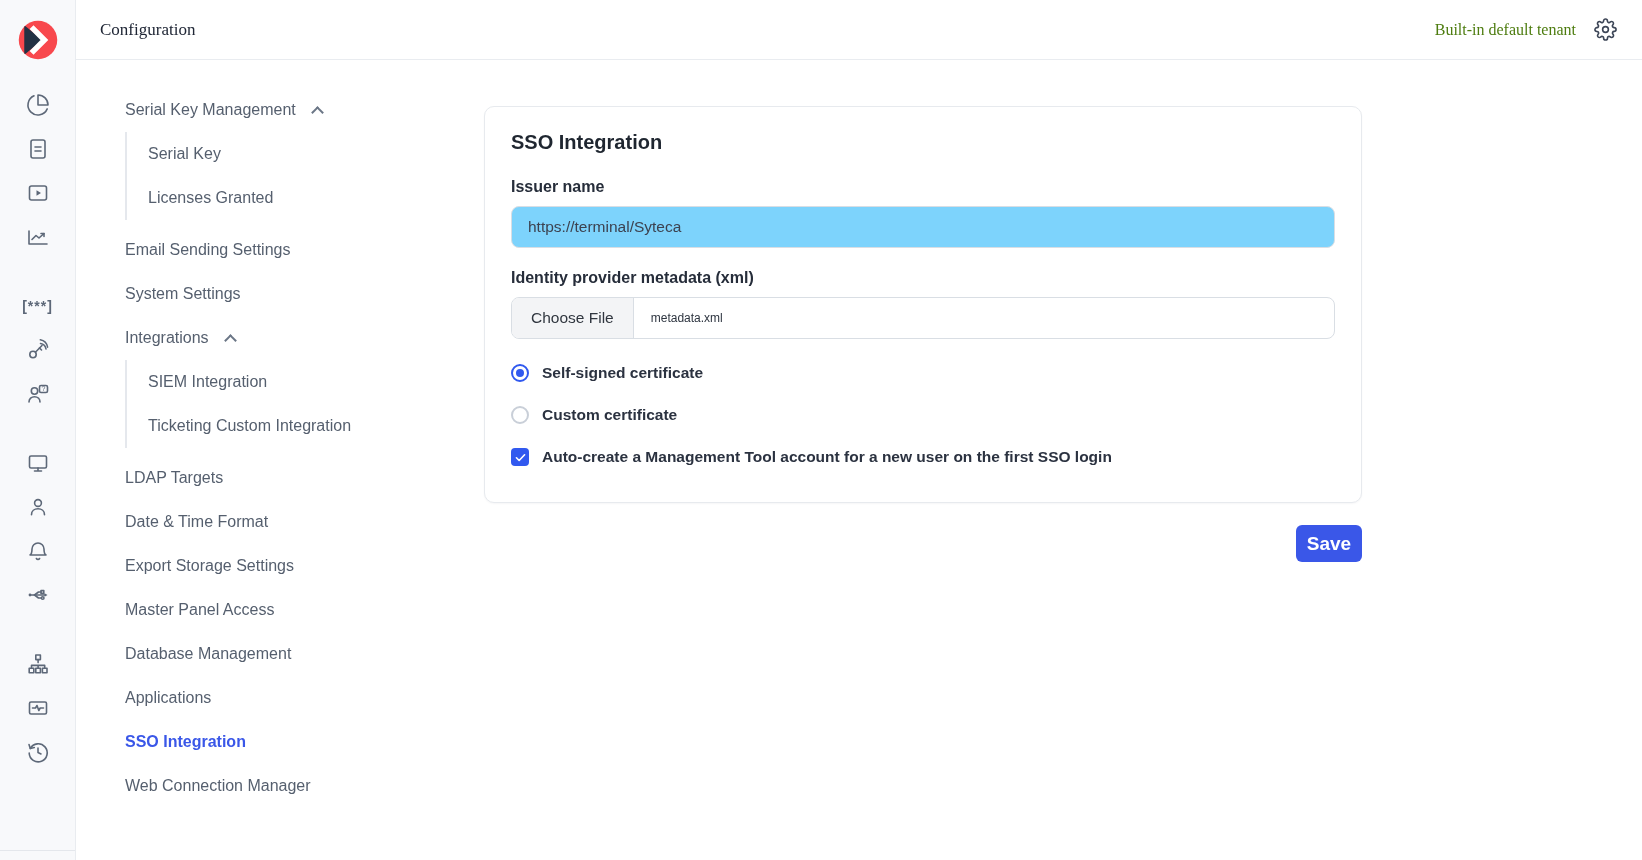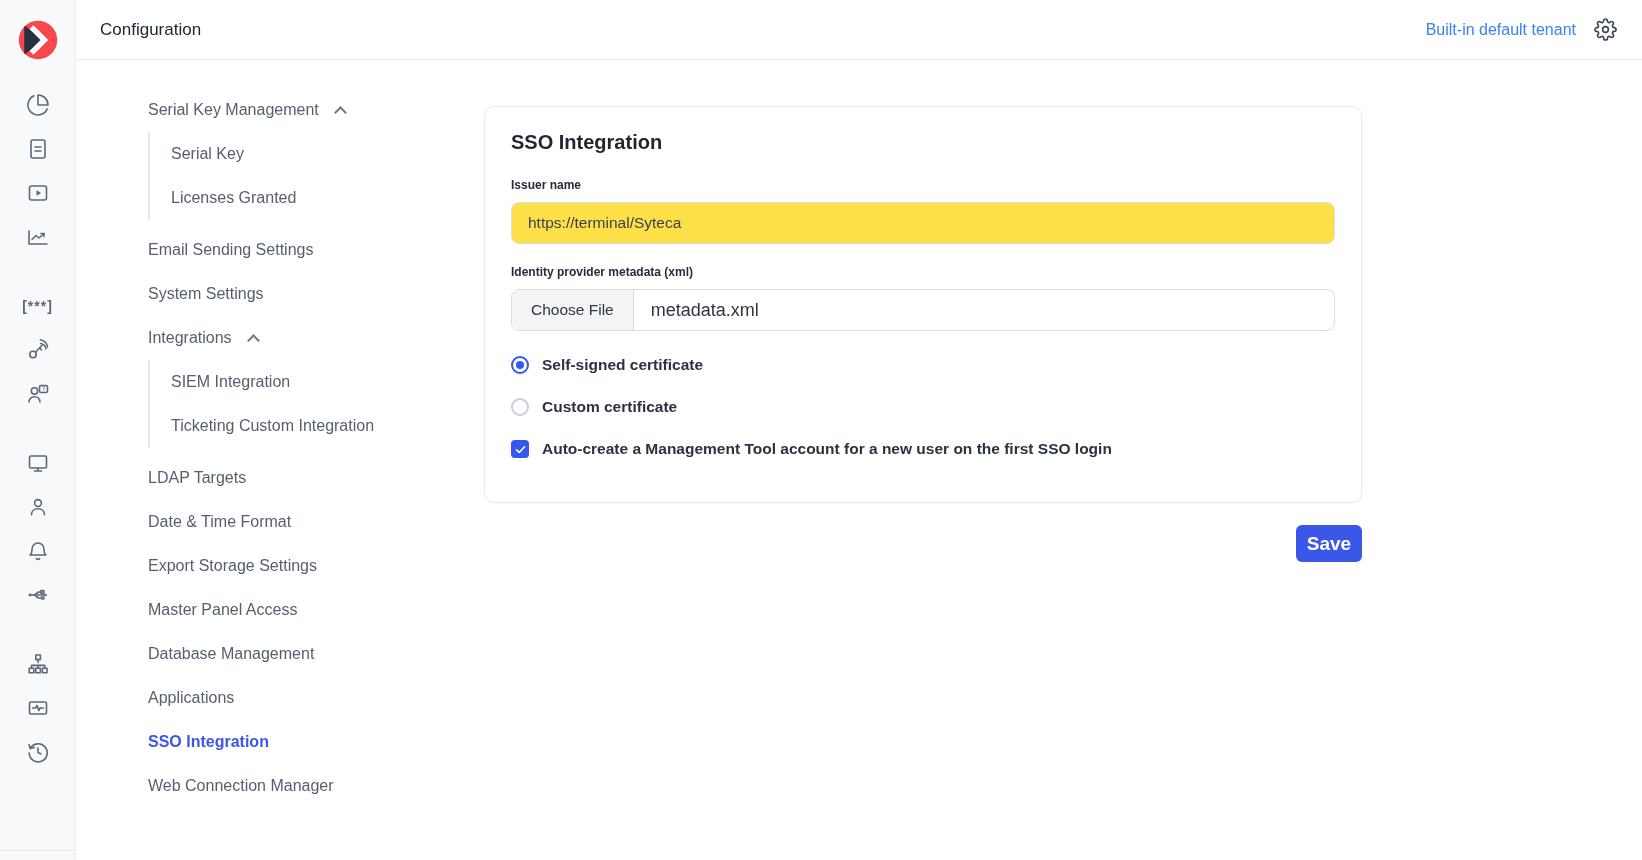--- a/index.html
+++ b/index.html
@@ -26,52 +26,52 @@
   .rail .icons{display:flex;flex-direction:column;align-items:center;margin-top:21px;}
   .rail .icon-btn{width:44px;height:44px;display:flex;align-items:center;justify-content:center;cursor:pointer;}
   .rail .icon-btn svg{width:24px;height:24px;stroke:var(--icon);fill:none;stroke-width:1.6;
     stroke-linecap:round;stroke-linejoin:round;}
   .rail .group-gap{height:25px;}
   .rail .secrets{font-size:14px;color:var(--icon);font-weight:700;letter-spacing:1px;}
   .rail-divider{position:absolute;left:0;right:0;bottom:9px;height:1px;background:#e4e7ec;}
 
   
   .header{position:absolute;left:76px;right:0;top:0;height:60px;background:#fff;
-    border-bottom:1px solid var(--border);display:flex;align-items:center;}
+    border-bottom:1px solid var(--border);display:flex;align-items:center;font-family:Liberation Serif, serif;}
   .header .title{margin-left:24px;font-size:17px;font-weight:500;color:#202736;}
   .header .spacer{flex:1;}
-  .header .tenant{font-size:16px;color:#3b82f6;}
+  .header .tenant{font-size:16px;color:#4d7c0f;}
   .header .gear{width:46px;height:44px;display:flex;align-items:center;justify-content:center;
     cursor:pointer;margin:0 14px 0 6px;}
   .header .gear svg{width:23px;height:23px;stroke:#3c4556;fill:none;stroke-width:1.7;
     stroke-linecap:round;stroke-linejoin:round;}
 
   
-  .config-nav{position:absolute;left:148px;top:88px;width:330px;}
+  .config-nav{position:absolute;left:125px;top:88px;width:330px;}
   .nav-item{height:44px;display:flex;align-items:center;font-size:16px;color:var(--nav-text);cursor:pointer;}
   .nav-item.active{color:var(--accent);font-weight:700;}
   .nav-subgroup{border-left:2px solid #e5e8ed;margin-bottom:8px;}
   .nav-subgroup .nav-item{padding-left:21px;align-items:center;}
   .chev{display:inline-block;width:9px;height:9px;border-left:2.2px solid #6b7686;
     border-top:2.2px solid #6b7686;transform:rotate(45deg);margin-left:17px;margin-top:5px;}
 
   
   .card{position:absolute;left:484px;top:106px;width:878px;height:397px;background:#fff;
     border:1px solid #e7eaee;border-radius:10px;box-shadow:0 1px 2px rgba(25,35,60,.04);
     padding:24px 26px;}
   .card h2{font-size:20px;font-weight:700;color:#1f2630;margin-bottom:24px;}
-  .field-label{font-size:12px;font-weight:700;color:var(--label);margin-bottom:10px;}
+  .field-label{font-size:16px;font-weight:700;color:var(--label);margin-bottom:10px;}
   .text-input{width:100%;height:42px;border:1px solid var(--input-border);border-radius:8px;
-    padding:0 16px;font-size:15.5px;color:#3c4250;font-family:inherit;background:#fde047;outline:none;
+    padding:0 16px;font-size:15.5px;color:#3c4250;font-family:inherit;background:#7dd3fc;outline:none;
     margin-bottom:21px;}
   .filebox{width:100%;height:42px;border:1px solid var(--input-border);border-radius:8px;
     display:flex;align-items:center;overflow:hidden;margin-bottom:13px;cursor:pointer;text-align:right;}
   .filebox .choose{height:100%;display:flex;align-items:center;padding:0 19px;background:#f3f4f6;
     border-right:1px solid var(--input-border);font-size:15.5px;color:#30363f;}
-  .filebox .fname{padding-left:17px;font-size:18px;color:#2e3540;}
+  .filebox .fname{padding-left:17px;font-size:12px;color:#2e3540;}
   .choice-row{height:42px;display:flex;align-items:center;cursor:pointer;}
   .choice-row .lbl{font-size:15.5px;font-weight:700;color:#2b3240;margin-left:13px;}
   .radio{width:18px;height:18px;border-radius:50%;border:2px solid var(--control);position:relative;flex:0 0 auto;}
   .radio .dot{position:absolute;left:3px;top:3px;width:8px;height:8px;border-radius:50%;background:var(--control);}
   .radio.off{border-color:#c9cfd8;}
   .checkbox{width:18px;height:18px;border-radius:4px;background:var(--control);display:flex;
     align-items:center;justify-content:center;flex:0 0 auto;}
   .checkbox svg{width:13px;height:13px;stroke:#fff;stroke-width:3;fill:none;
     stroke-linecap:round;stroke-linejoin:round;}
 

